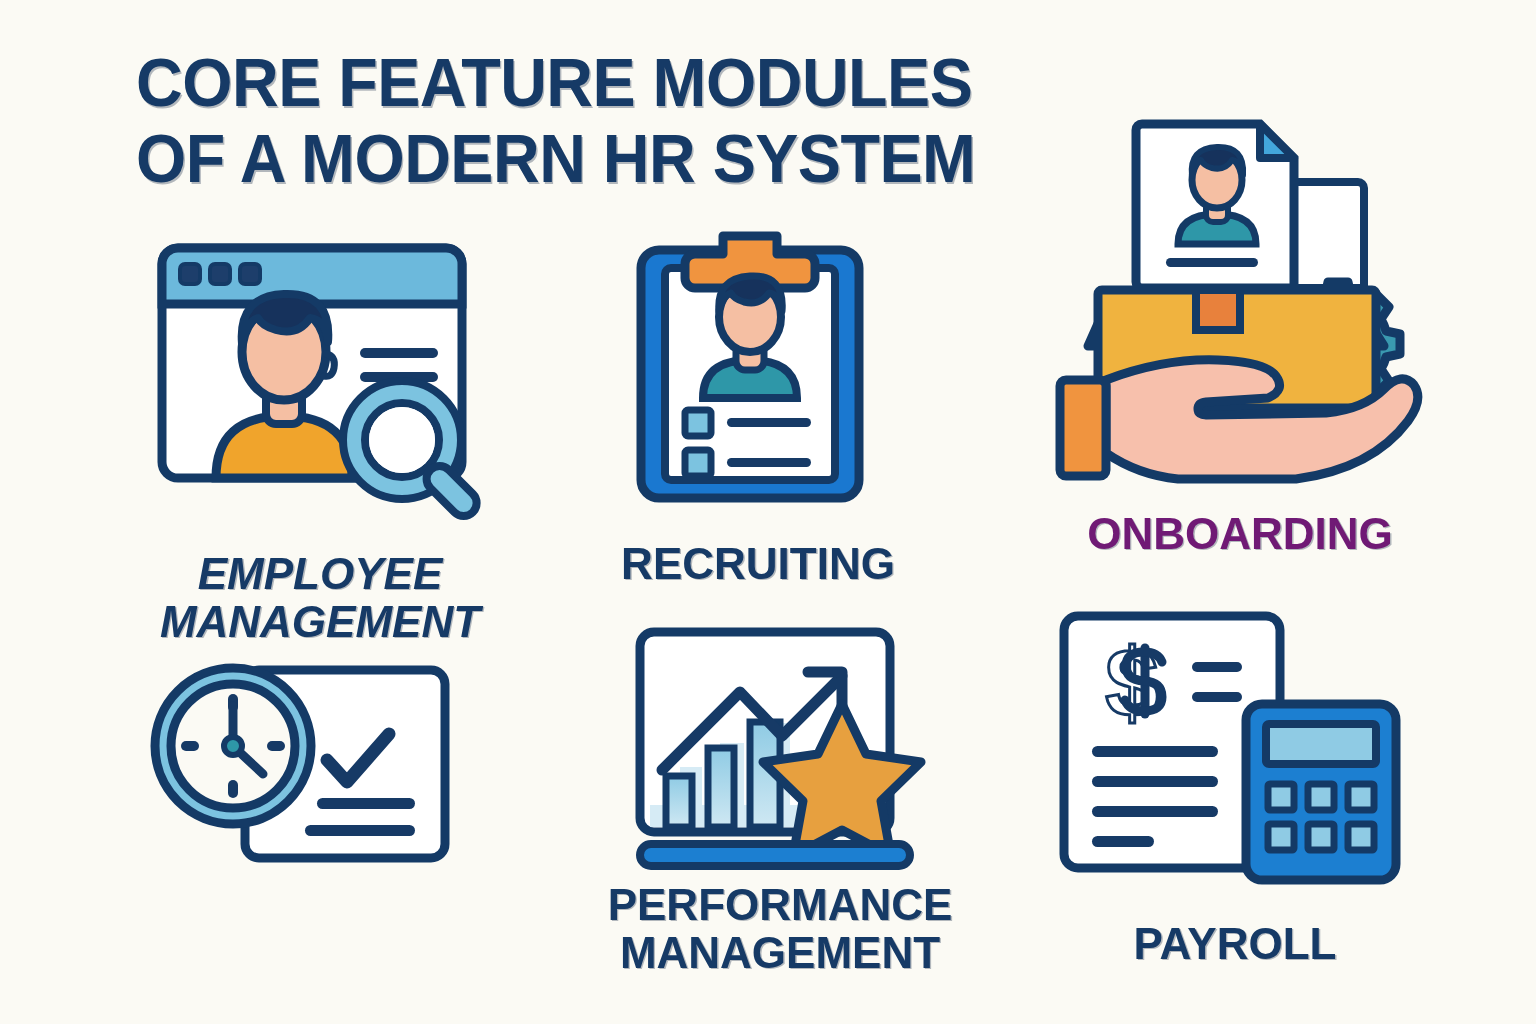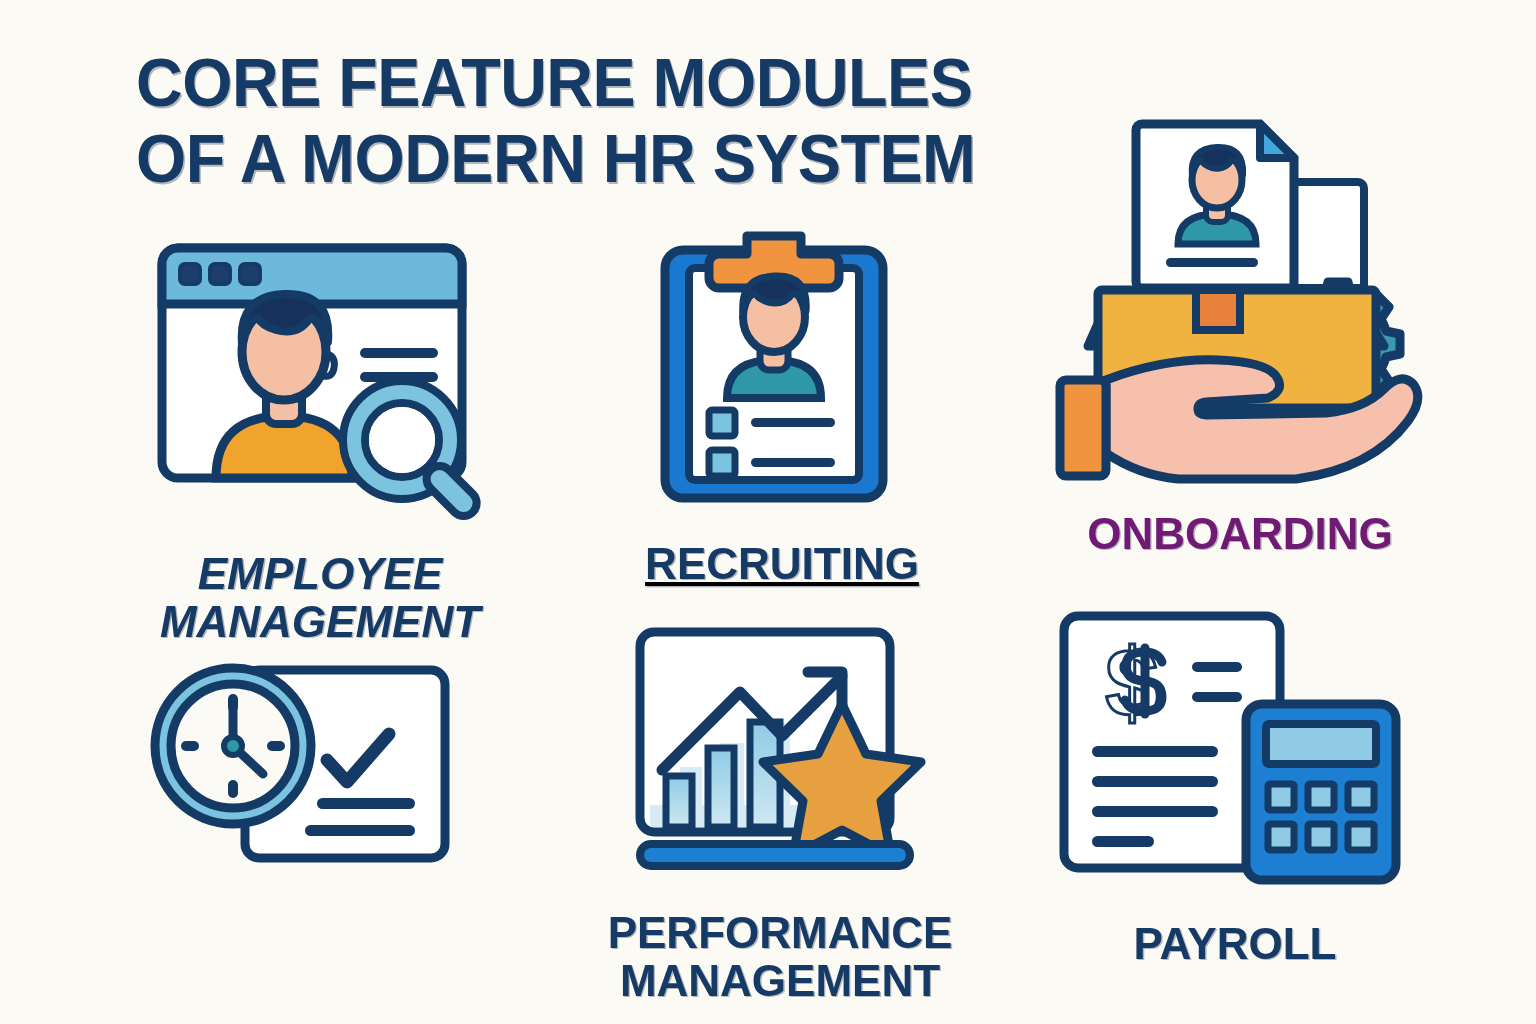--- a/index.html
+++ b/index.html
@@ -53,31 +53,31 @@
     line-height: 1.08;
     letter-spacing: 0px;
     text-transform: uppercase;
     text-align: center;
     white-space: pre-line;
     text-shadow: 1.4px 1.4px 0 rgba(10,30,60,0.30);
   }
 
   
   #card-employee    { left: 100px;  top: 236px; width: 440px; }
-  #card-recruiting  { left: 592px;  top: 228px; width: 380px; text-decoration: underline; }
+  #card-recruiting  { left: 568px;  top: 228px; width: 380px; }
   #card-onboarding  { left: 1010px; top: 108px; width: 460px; }
   #card-time        { left: 95px;   top: 648px; width: 450px; }
   #card-performance { left: 570px;  top: 618px; width: 420px; }
   #card-payroll     { left: 1020px; top: 600px; width: 430px; }
 
   #card-employee    .card-label { margin-top: 24px; font-style: italic; }
   #card-recruiting  .card-label { margin-top: 24px; }
   #card-onboarding  .card-label { margin-top: 22px; }
   #card-time        .card-label { margin-top: 26px; }
-  #card-performance .card-label { margin-top: 36px; }
+  #card-performance .card-label { margin-top: 8px; }
   #card-payroll     .card-label { margin-top: 30px; }
 
   svg { display: block; overflow: visible; }
 </style>
 </head>
 <body style="background: rgb(251, 250, 244);">
 
 <div id="canvas" style="background: rgb(251, 250, 244);">
 
   <div id="title" style="color: rgb(22, 58, 102);">

